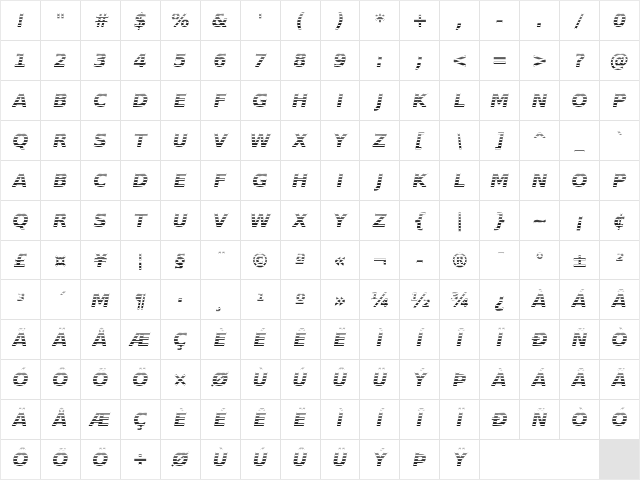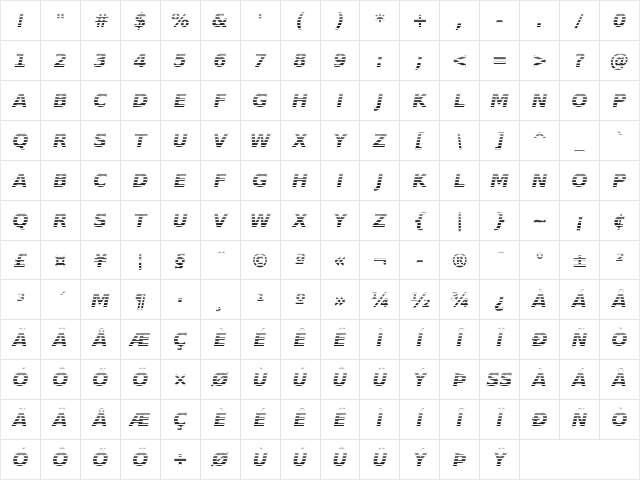--- a/index.html
+++ b/index.html
@@ -525,23 +525,20 @@
     <div class="cell">
       <span class="glyph">Ü</span>
     </div>
     <div class="cell">
       <span class="glyph">Ý</span>
     </div>
     <div class="cell">
       <span class="glyph">Þ</span>
     </div>
     <div class="cell">
-      <span class="glyph">ß</span>
-    </div>
-    <div class="cell">
       <span class="glyph">à</span>
     </div>
     <div class="cell">
       <span class="glyph">á</span>
     </div>
     <div class="cell">
       <span class="glyph">â</span>
     </div>
     <div class="cell">
       <span class="glyph">ã</span>

